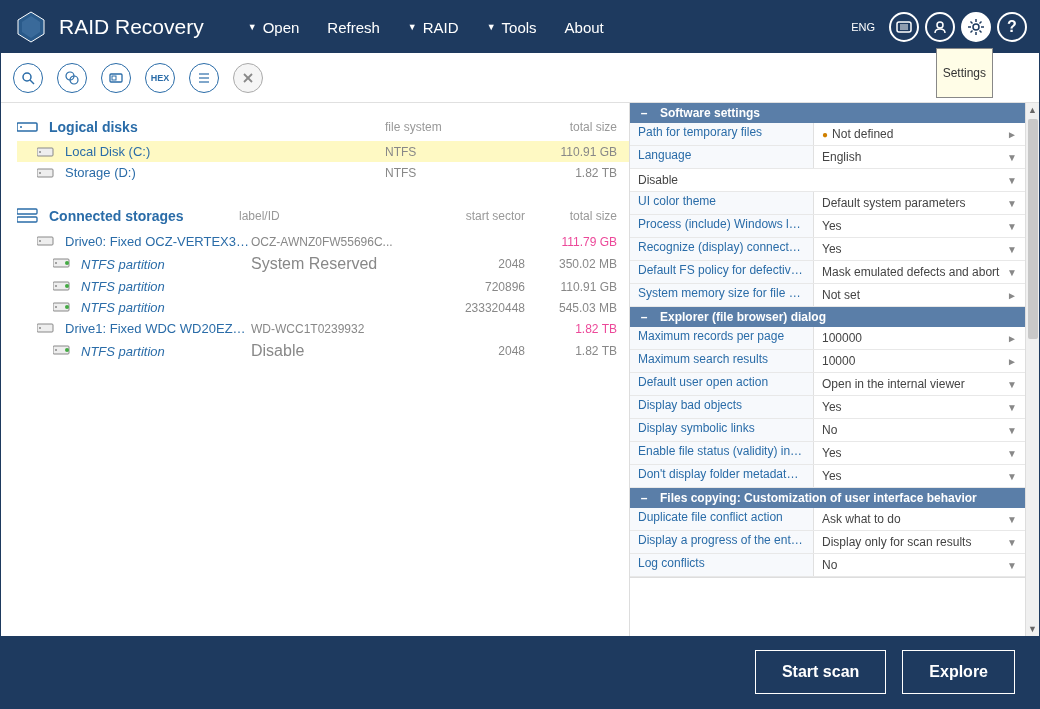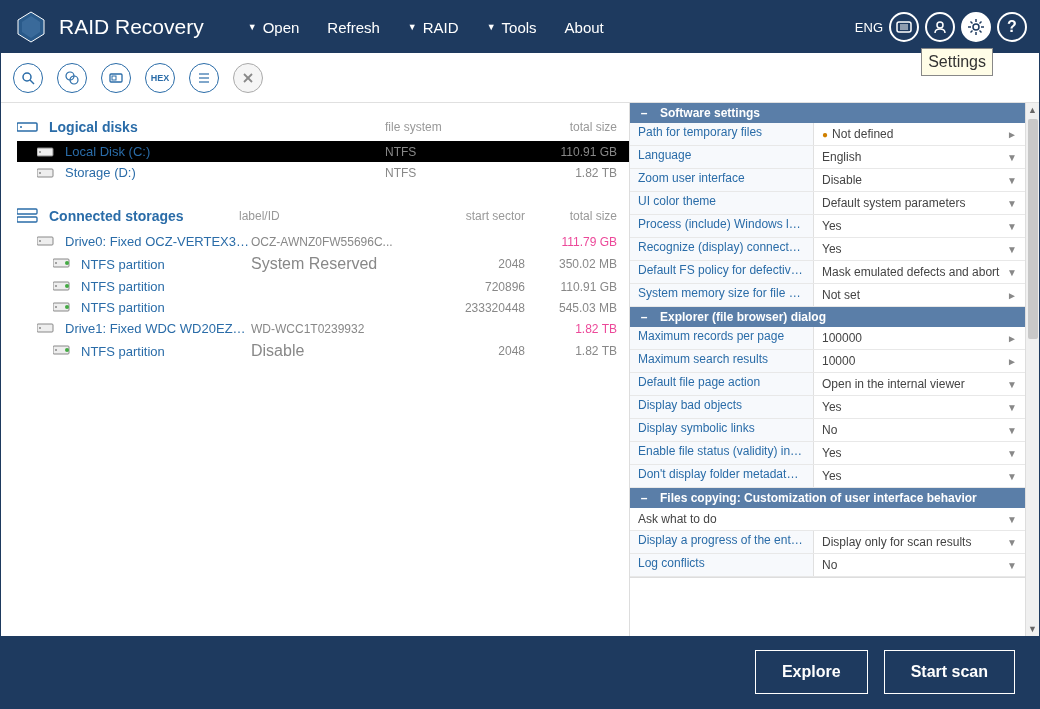--- a/index.html
+++ b/index.html
@@ -3,56 +3,56 @@
 <meta charset="utf-8">
 <style>
 * { margin:0; padding:0; box-sizing:border-box; font-family:"Segoe UI",Arial,sans-serif; }
 body { width:1040px; height:709px; background:#fff; overflow:hidden; position:relative; border:1px solid #1e3a5f; }
 .titlebar { height:52px; background:#1e3a5f; display:flex; align-items:center; padding:0 12px; color:#fff;justify-content:space-between; }
 .logo { width:36px; height:36px; margin-right:10px; display:flex; align-items:center; justify-content:center; }
 .app-title { font-size:21px; font-weight:400; margin-right:30px; white-space:nowrap; }
 .menu { display:flex; align-items:center; gap:0; flex:1; }
 .menu-item { padding:6px 14px; font-size:15px; cursor:pointer; display:flex; align-items:center; gap:6px; }
 .menu-arrow { font-size:9px; }
-.lang { font-size:13px; margin-right:6px; cursor:pointer; }
+.lang { font-size:11px; margin-right:14px; cursor:pointer; }
 .title-icons { display:flex; gap:6px; align-items:center; }
 .circ-btn { width:30px; height:30px; border:2px solid #fff; border-radius:50%; display:flex; align-items:center; justify-content:center; cursor:pointer; position:relative; }
 .circ-btn.filled { background:#fff; color:#1e3a5f; }
-.tooltip { position:absolute; top:34px; right:-4px; background:#fffde7; border:1px solid #888; color:#333; font-size:16px; padding:4px 6px; white-space:nowrap; z-index:10; }
+.tooltip { position:absolute; top:34px; right:-4px; background:#fffde7; border:1px solid #888; color:#333; font-size:12px; padding:17px 6px; white-space:nowrap; z-index:10; }
 .toolbar { height:50px; padding:10px 12px; display:flex; align-items:center; gap:14px; border-bottom:1px solid #e0e0e0; }
 .tool-btn { width:30px; height:30px; border:1.5px solid #2a6ca8; border-radius:50%; display:flex; align-items:center; justify-content:center; color:#2a6ca8; cursor:pointer; font-size:12px; }
 .tool-btn.hex { font-size:9px; font-weight:bold; }
 .tool-btn.close { border-color:#aaa; color:#888; background:#f5f5f5; }
 .main { display:flex; height:calc(100% - 52px - 50px - 72px); }
 .left-pane { width:628px; padding:8px 0 8px 16px; overflow-y:auto; }
 .section-hdr { display:flex; align-items:center; padding:8px 4px 6px 0; }
 .section-hdr .icon { width:24px; height:16px; margin-right:8px; }
 .section-title { flex:1; font-size:14px; font-weight:bold; color:#2a6ca8; }
 .col-hdr { font-size:12px; color:#999; }
 .col-fs { width:140px; text-align:left; }
 .col-size { width:100px; text-align:right; padding-right:8px; }
 .disk-row { display:flex; align-items:center; padding:3px 4px 3px 20px; font-size:13px; color:#2a6ca8; cursor:pointer; }
-.disk-row.selected { background:#000000; }
+.disk-row.selected { background:#fef9c3; }
 .disk-row .disk-icon { width:20px; height:14px; margin-right:8px; display:flex; align-items:center; }
 .disk-row .label { flex:1; }
 .disk-row .fs { width:140px; color:#888; font-size:12px; }
 .disk-row .size { width:100px; text-align:right; color:#888; font-size:12px; padding-right:8px; }
 .conn-hdr-row { display:flex; align-items:center; padding:10px 4px 6px 0; }
 .conn-hdr-row .col-label { width:176px; font-size:12px; color:#999; text-align:left; }
 .conn-hdr-row .col-start { width:110px; font-size:12px; color:#999; text-align:right; }
 .conn-hdr-row .col-total { width:100px; font-size:12px; color:#999; text-align:right; padding-right:8px; }
 .drive-row { display:flex; align-items:center; padding:3px 4px 3px 20px; font-size:13px; color:#2a6ca8; cursor:pointer; }
 .drive-row .disk-icon { width:20px; height:14px; margin-right:8px; }
 .drive-row .label { flex:1; white-space:nowrap; overflow:hidden; text-overflow:ellipsis; max-width:220px; }
 .drive-row .id { width:164px; color:#888; font-size:12px; white-space:nowrap; overflow:hidden; text-overflow:ellipsis; }
 .drive-row .start { width:110px; text-align:right; color:#888; font-size:12px; }
 .drive-row .total { width:100px; text-align:right; color:#ec4899; font-size:12px; padding-right:8px; }
 .part-row { display:flex; align-items:center; padding:3px 4px 3px 36px; font-size:13px; color:#2a6ca8; cursor:pointer; }
 .part-row .disk-icon { width:20px; height:14px; margin-right:8px; }
-.part-row .label { flex:1; max-width:204px; }
+.part-row .label { flex:1; max-width:204px;font-style:italic; }
 .part-row .id { width:164px; color:#888; font-size:16px; }
 .part-row .start { width:110px; text-align:right; color:#888; font-size:12px; }
 .part-row .total { width:100px; text-align:right; color:#888; font-size:12px; padding-right:8px; }
 .right-pane { flex:1; border-left:1px solid #ddd; display:flex; flex-direction:column; }
 .settings-scroll { flex:0 0 auto; }
 .group-hdr { background:#5a7ea8; color:#fff; font-size:12px; font-weight:bold; padding:3px 8px; display:flex; align-items:center; gap:10px; }
 .group-hdr .collapse { cursor:pointer; font-weight:bold; width:12px; text-align:center; }
 .setting-row { display:flex; align-items:stretch; font-size:12px; border-bottom:1px solid #e8e8e8; }
 .setting-row .key { width:184px; padding:2px 8px; color:#2a6ca8; background:#f7f9fc; border-right:1px solid #e0e0e0; white-space:nowrap; overflow:hidden; text-overflow:ellipsis; }
 .setting-row .val { flex:1; padding:4px 8px; color:#444; display:flex; align-items:center; justify-content:space-between; cursor:pointer; }
@@ -318,21 +318,20 @@
       </div>
           </div>
           <div class="setting-row">
             <div class="key">Language</div>
       <div class="val">
         <span>English</span>
         <span class="arrow">▼</span>
       </div>
           </div>
           <div class="setting-row">
-            <div class="key">Zoom user interface</div>
       <div class="val">
         <span>Disable</span>
         <span class="arrow">▼</span>
       </div>
           </div>
           <div class="setting-row">
             <div class="key">UI color theme</div>
       <div class="val">
         <span>Default system parameters</span>
         <span class="arrow">▼</span>
@@ -378,21 +377,21 @@
       </div>
           </div>
           <div class="setting-row">
             <div class="key">Maximum search results</div>
       <div class="val">
         <span>10000</span>
         <span class="arrow">►</span>
       </div>
           </div>
           <div class="setting-row">
-            <div class="key">Default file page action</div>
+            <div class="key">Default user open action</div>
       <div class="val">
         <span>Open in the internal viewer</span>
         <span class="arrow">▼</span>
       </div>
           </div>
           <div class="setting-row">
             <div class="key">Display bad objects</div>
       <div class="val">
         <span>Yes</span>
         <span class="arrow">▼</span>
@@ -417,20 +416,21 @@
       <div class="val">
         <span>Yes</span>
         <span class="arrow">▼</span>
       </div>
           </div>
           <div class="group-hdr">
             <span class="collapse">–</span>
             <span>Files copying: Customization of user interface behavior</span>
           </div>
           <div class="setting-row">
+            <div class="key">Duplicate file conflict action</div>
       <div class="val">
         <span>Ask what to do</span>
         <span class="arrow">▼</span>
       </div>
           </div>
           <div class="setting-row">
             <div class="key">Display a progress of the entire c...</div>
       <div class="val">
         <span>Display only for scan results</span>
         <span class="arrow">▼</span>
@@ -449,15 +449,15 @@
     <div class="vtrack">
       <div class="arr">▲</div>
       <div class="thumb" style="height:220px;"></div>
       <div style="flex:1"></div>
       <div class="arr">▼</div>
     </div>
   </div>
 </div>
 
 <div class="footer">
+  <button class="btn">Start scan</button>
   <button class="btn">Explore</button>
-  <button class="btn">Start scan</button>
 </div>
 
 </body></html>

